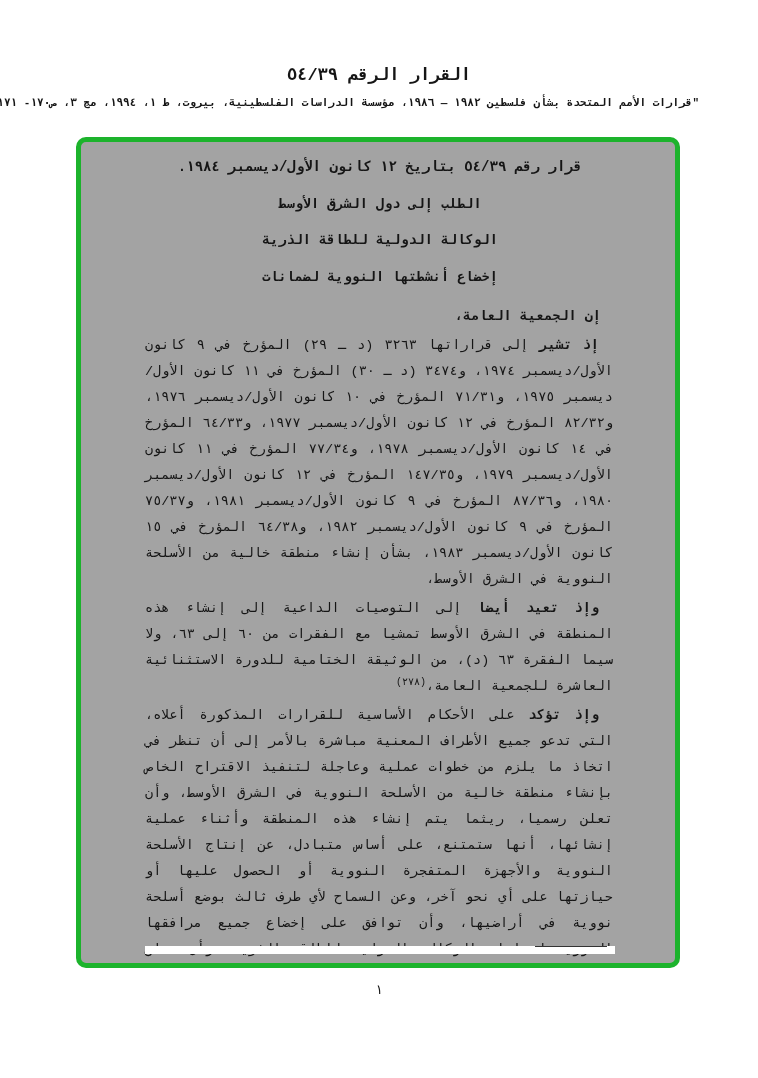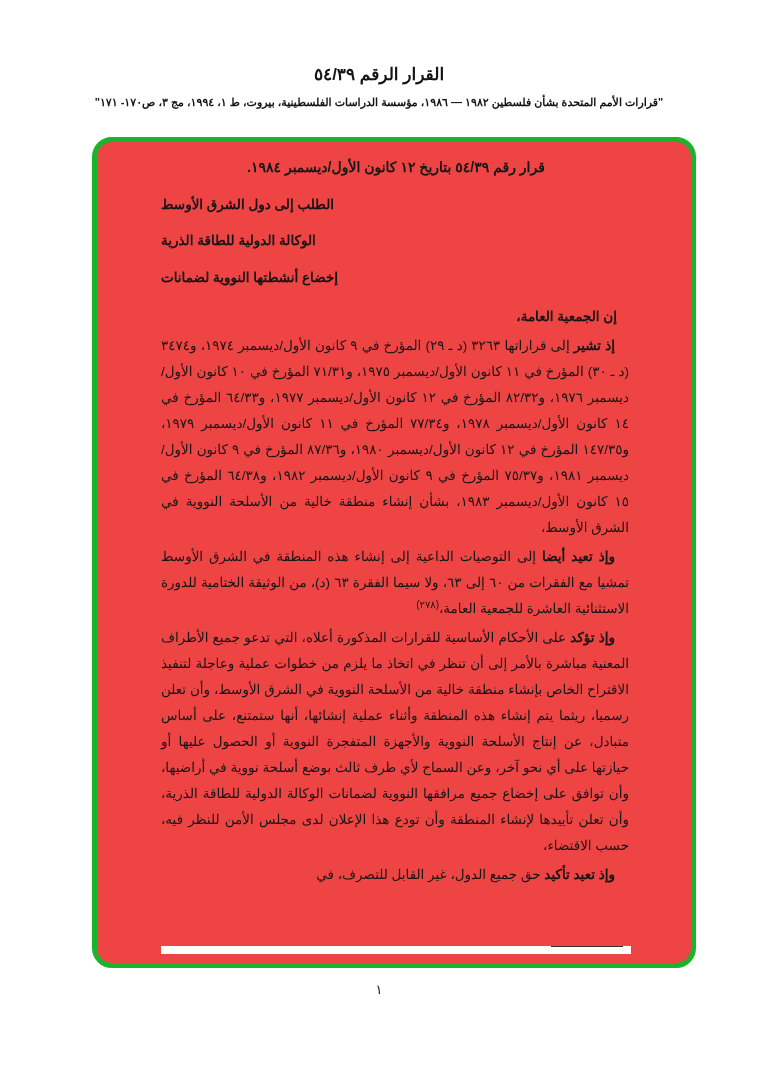--- a/index.html
+++ b/index.html
@@ -4,21 +4,21 @@
 <style>
   :root { --green: #1cb32c; --ink: #151515; }
   * { box-sizing: border-box; }
   html, body { margin: 0; padding: 0; background: #ffffff; }
   .page {
     position: relative;
     width: 758px;
     height: 1078px;
     background: #ffffff;
     direction: rtl;
-    font-family: Liberation Sans, sans-serif;
+    font-family: Liberation Mono, monospace;
     color: var(--ink);
     padding-left: 46px;
   }
   .doc-header {
     position: absolute;
     top: 64px;
     left: 0; right: 0;
     text-align: center;
   }
   .doc-title {
@@ -29,43 +29,43 @@
   .doc-source {
     margin: 0 auto;
     width: 640px;
     font-size: 11px;
     font-weight: bold;
     white-space: nowrap;
   }
   .green-box {
     position: absolute;
     top: 137px;
-    left: 92px;
+    left: 76px;
     width: 604px;
     height: 831px;
     border: 5px solid var(--green);
-    border-radius: 20px;
+    border-radius: 10px;
     overflow: hidden;
-    background: #ef4444;
+    background: #a3a3a3;
   }
   .box-content {
     padding: 11px 60px 0 64px;
     font-size: 13.5px;
     line-height: 26px;
     text-align: justify;
   }
   .date-line {
     margin: 2px 0 7px 0;
     text-align: center;
     font-weight: bold;
     font-size: 14px;
     line-height: 24px;
   }
   .subject-line {
-    text-align: left;
+    text-align: center;
     font-weight: bold;
     font-size: 13.5px;
     line-height: 23px;
   }
   .opening {
     margin: 15px 0 0 0;
     font-weight: bold;
     text-indent: 14px;
   }
   .para {

